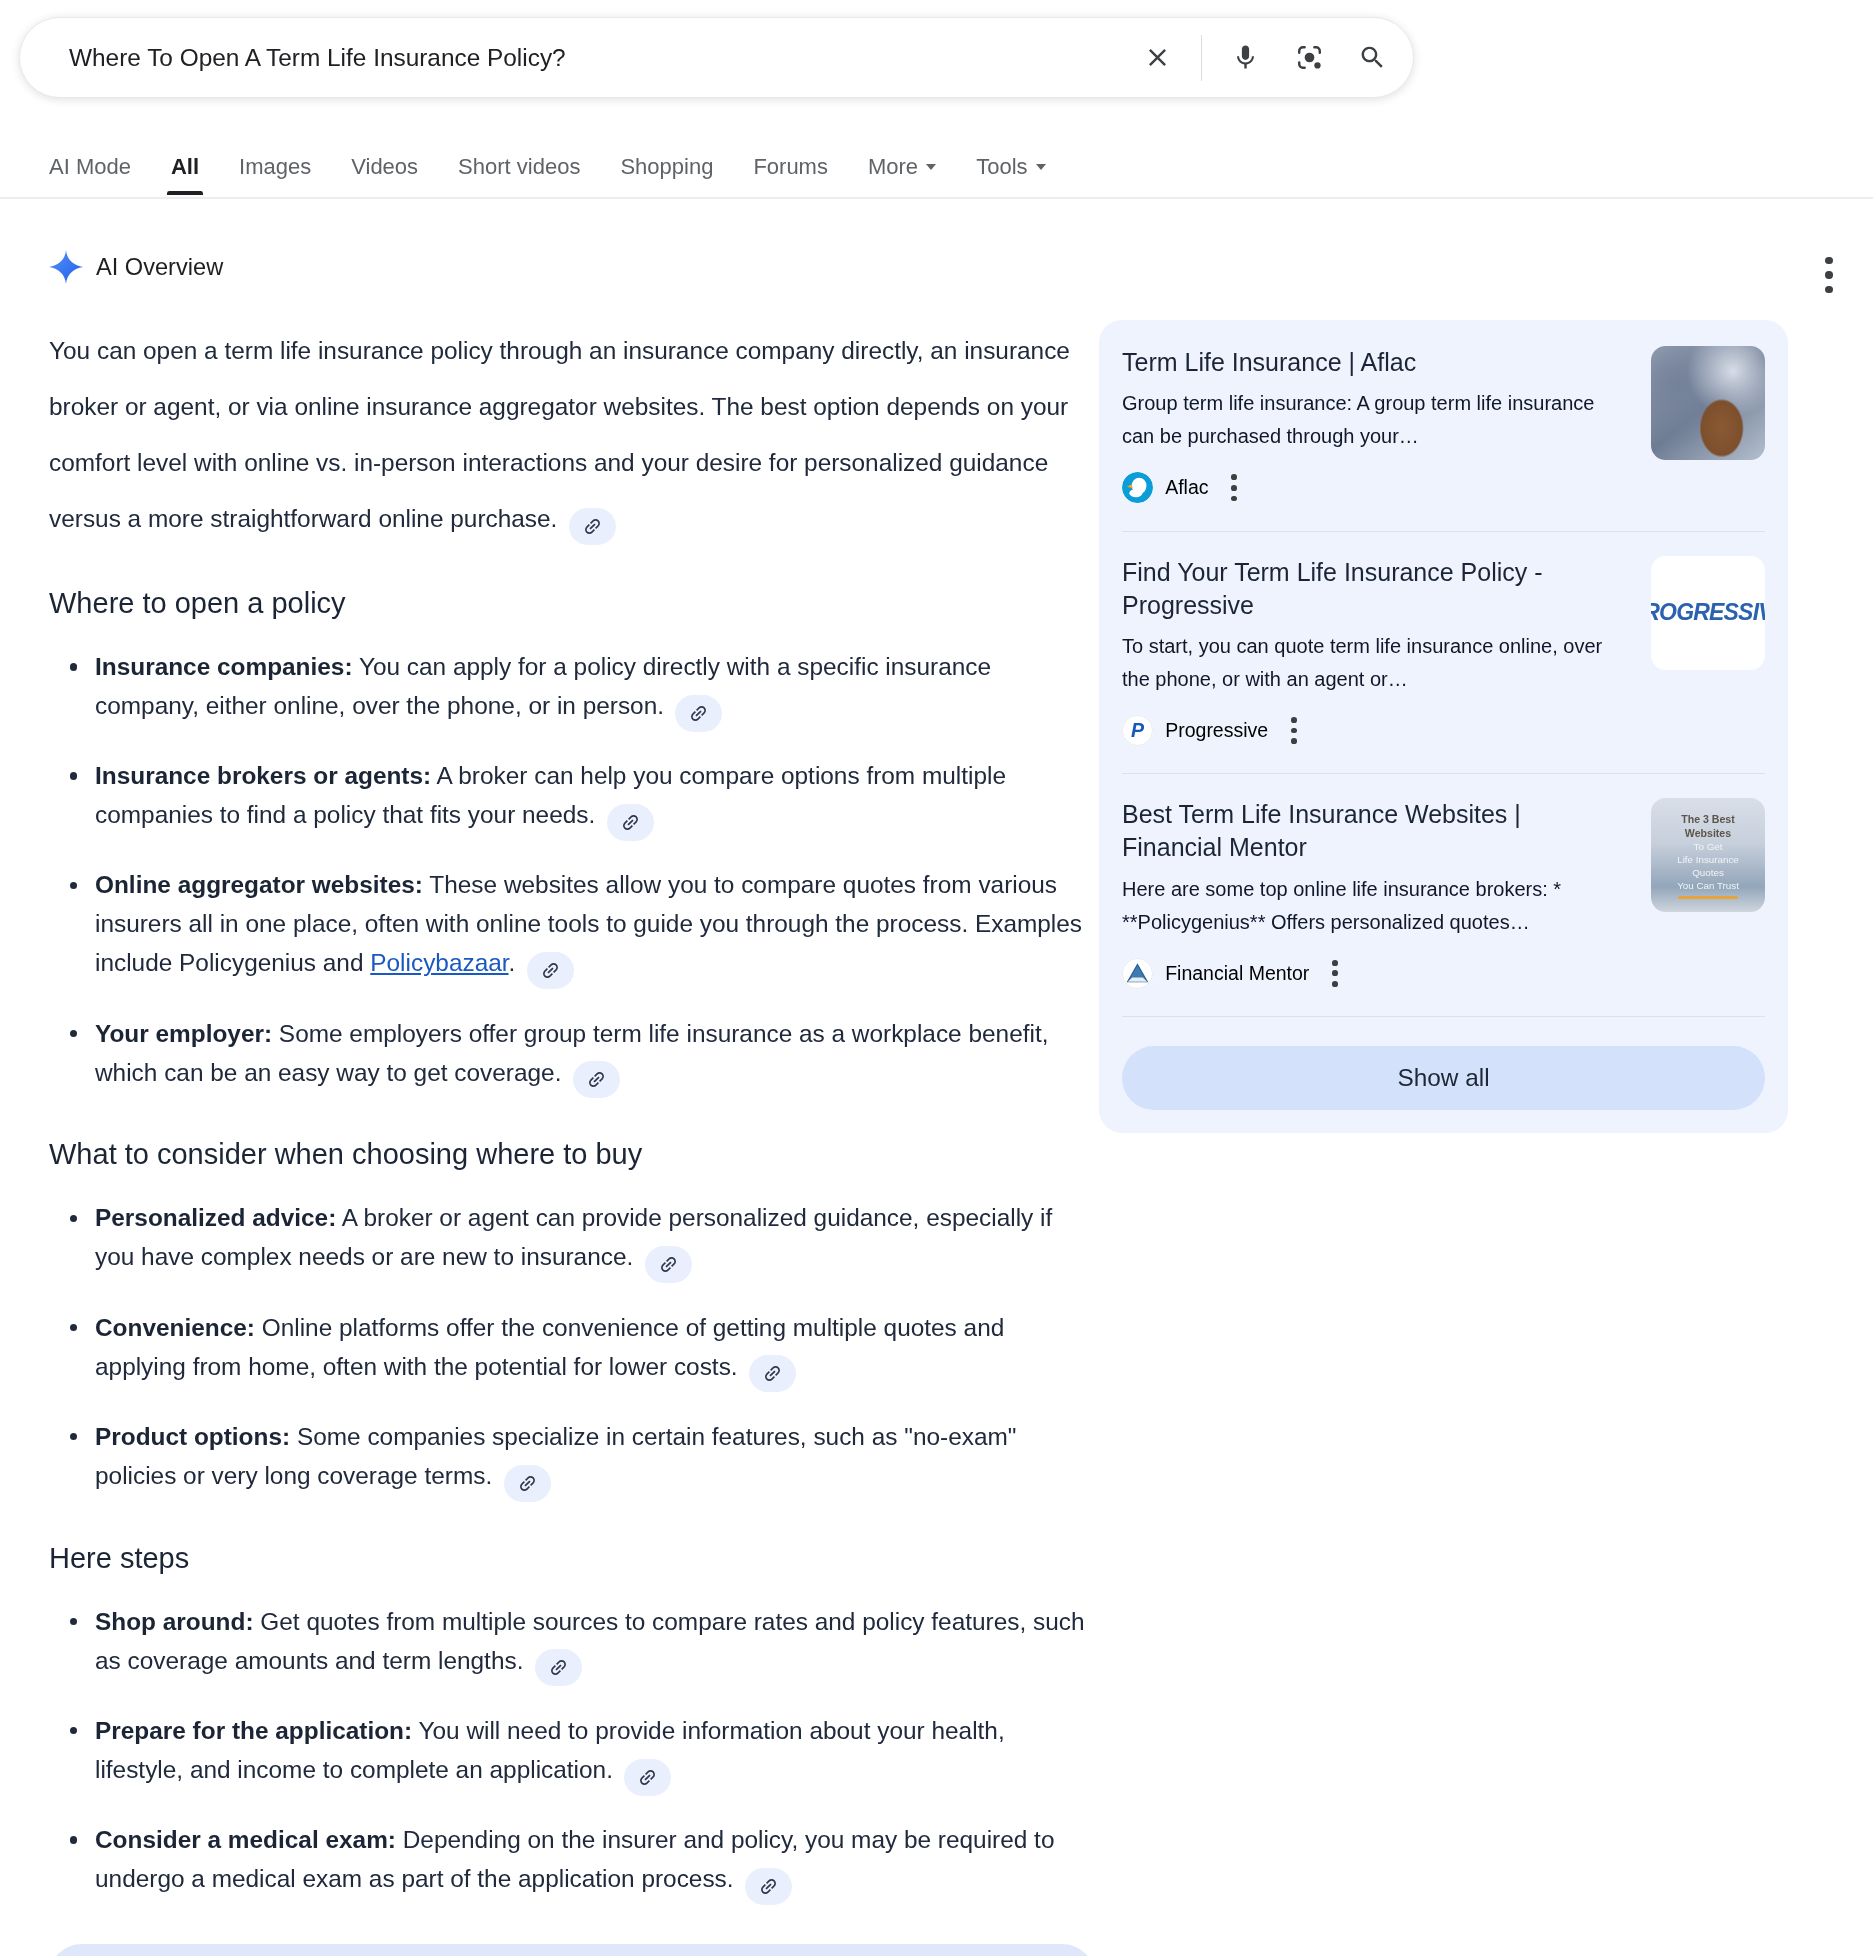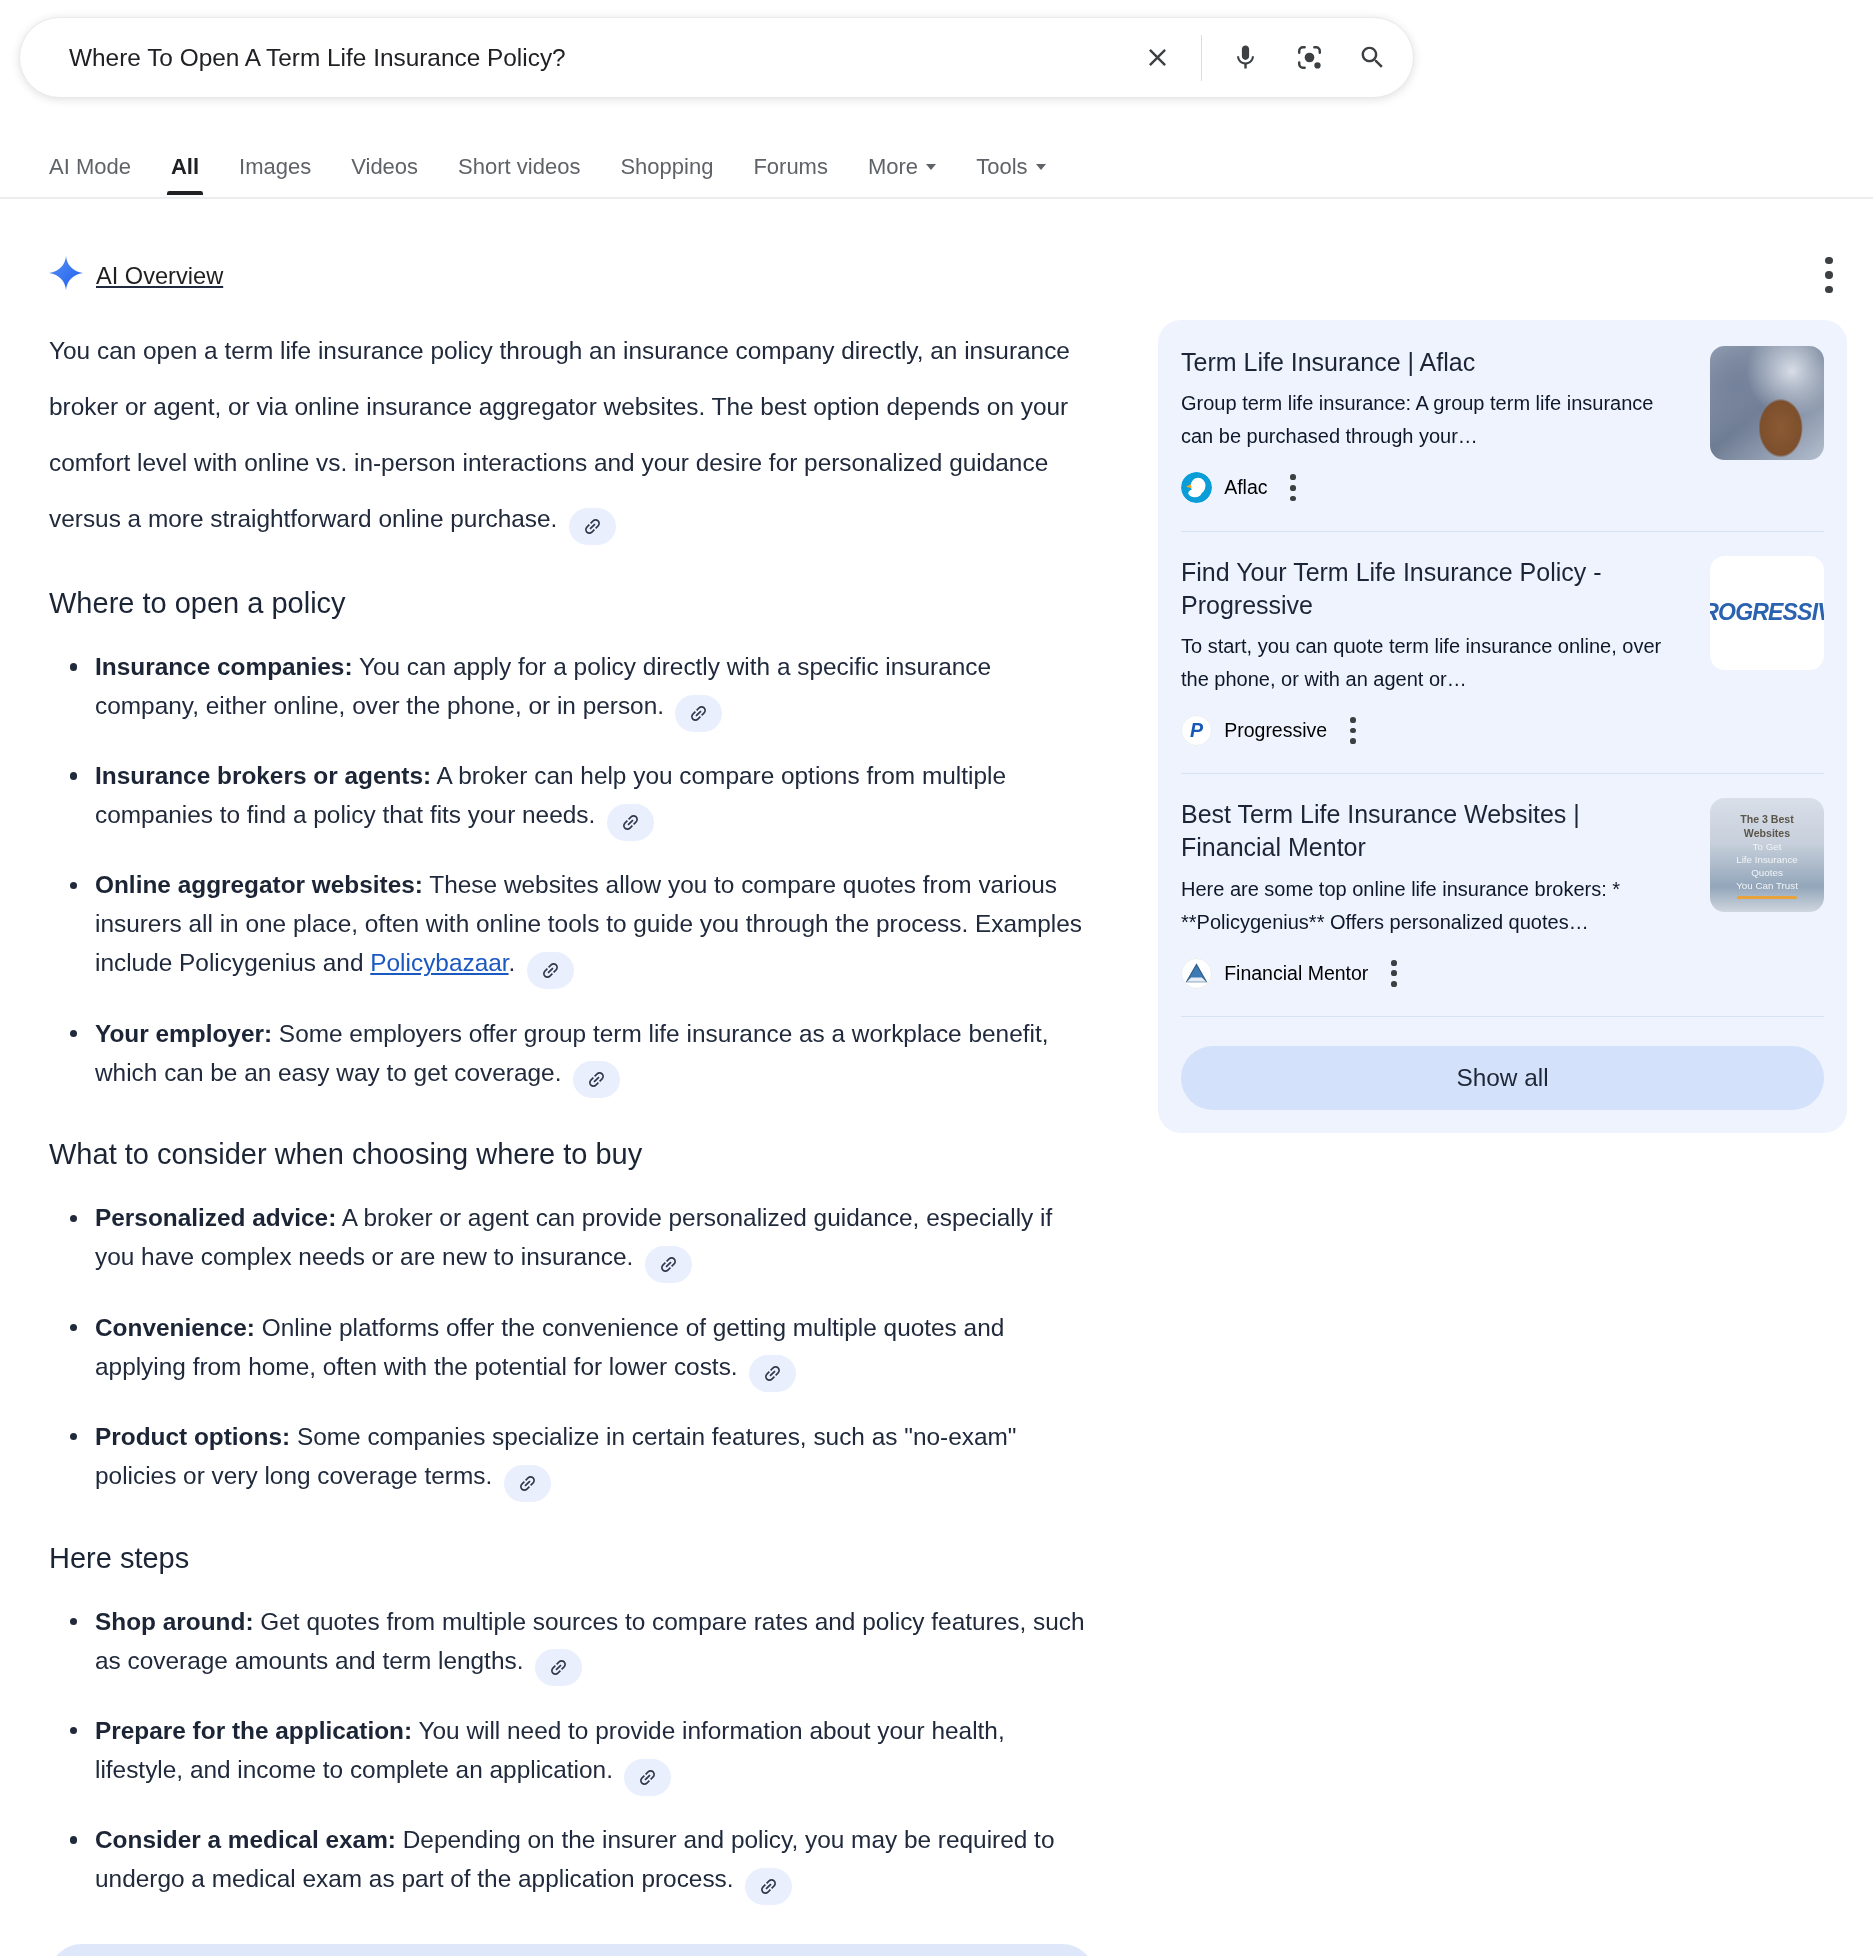--- a/index.html
+++ b/index.html
@@ -33,21 +33,21 @@
     width:36px; height:4.1px; background:#202124; border-radius:2.4px 2.4px 0 0;
   }
   .tab .caret {
     width:0; height:0; margin-left:8.1px;
     border-left:5.7px solid transparent; border-right:5.7px solid transparent;
     border-top:6.5px solid #5f6368;
   }
   .tabs-border { position:absolute; left:0; top:197px; width:1874px; height:1.6px; background:#ecedef; }
   
   .main-col { position:absolute; left:49px; top:244px; width:1046px; }
-  .aio-header { display:flex; align-items:flex-end; height:46px;text-decoration:underline; }
+  .aio-header { display:flex; align-items:center; height:46px; }
   .aio-sparkle { width:34px; height:34px; }
   .aio-label { margin-left:13px; font-size:23.6px; color:#1f1f1f; }
   .overview-menu { position:absolute; left:1811px; top:254px; width:36px; height:42px;
     display:flex; align-items:center; justify-content:center; cursor:pointer; }
   .dots-v { display:flex; flex-direction:column; gap:7.3px; }
   .dots-v i { width:7.3px; height:7.3px; border-radius:50%; background:#3c4043; display:block; }
   .dots-v.small i { width:5.7px; height:5.7px; gap:5.7px; }
   .intro { margin-top:33px; font-size:24.4px; line-height:56px; color:#202a3c; }
   .chip {
     display:inline-flex; align-items:center; justify-content:center;
@@ -69,21 +69,21 @@
   ul.bullets b { font-weight:bold; color:#1c2535; }
   a.inline-link { color:#1a58c2; text-decoration:underline; cursor:pointer; }
   .dive-btn {
     margin-top:39px; width:100%; height:65px; border-radius:33px;
     background:#dfe8fb; border:none; font-size:24.4px; color:#1f2636;
     display:flex; align-items:center; justify-content:center; cursor:pointer;
     font-family:inherit;
   }
   
   .sidebar {
-    position:absolute; left:1158px; top:320px; width:689px;
+    position:absolute; left:1099px; top:320px; width:689px;
     background:#eef3fd; border-radius:23px; padding:26px 23px 23px 23px;
   }
   .card { display:flex; }
   .card-text { width:495px; }
   .card-title { font-size:25px; line-height:33px; color:#1c2537; cursor:pointer; }
   .card-snippet { margin-top:8.1px; font-size:20px; line-height:33px; color:#0f172a; }
   .source-row { margin-top:18px; display:flex; align-items:center; }
   .favicon { width:31px; height:31px; border-radius:50%; overflow:hidden; flex:0 0 auto;
     display:flex; align-items:center; justify-content:center; background:#fff; }
   .favicon svg { width:31px; height:31px; }

